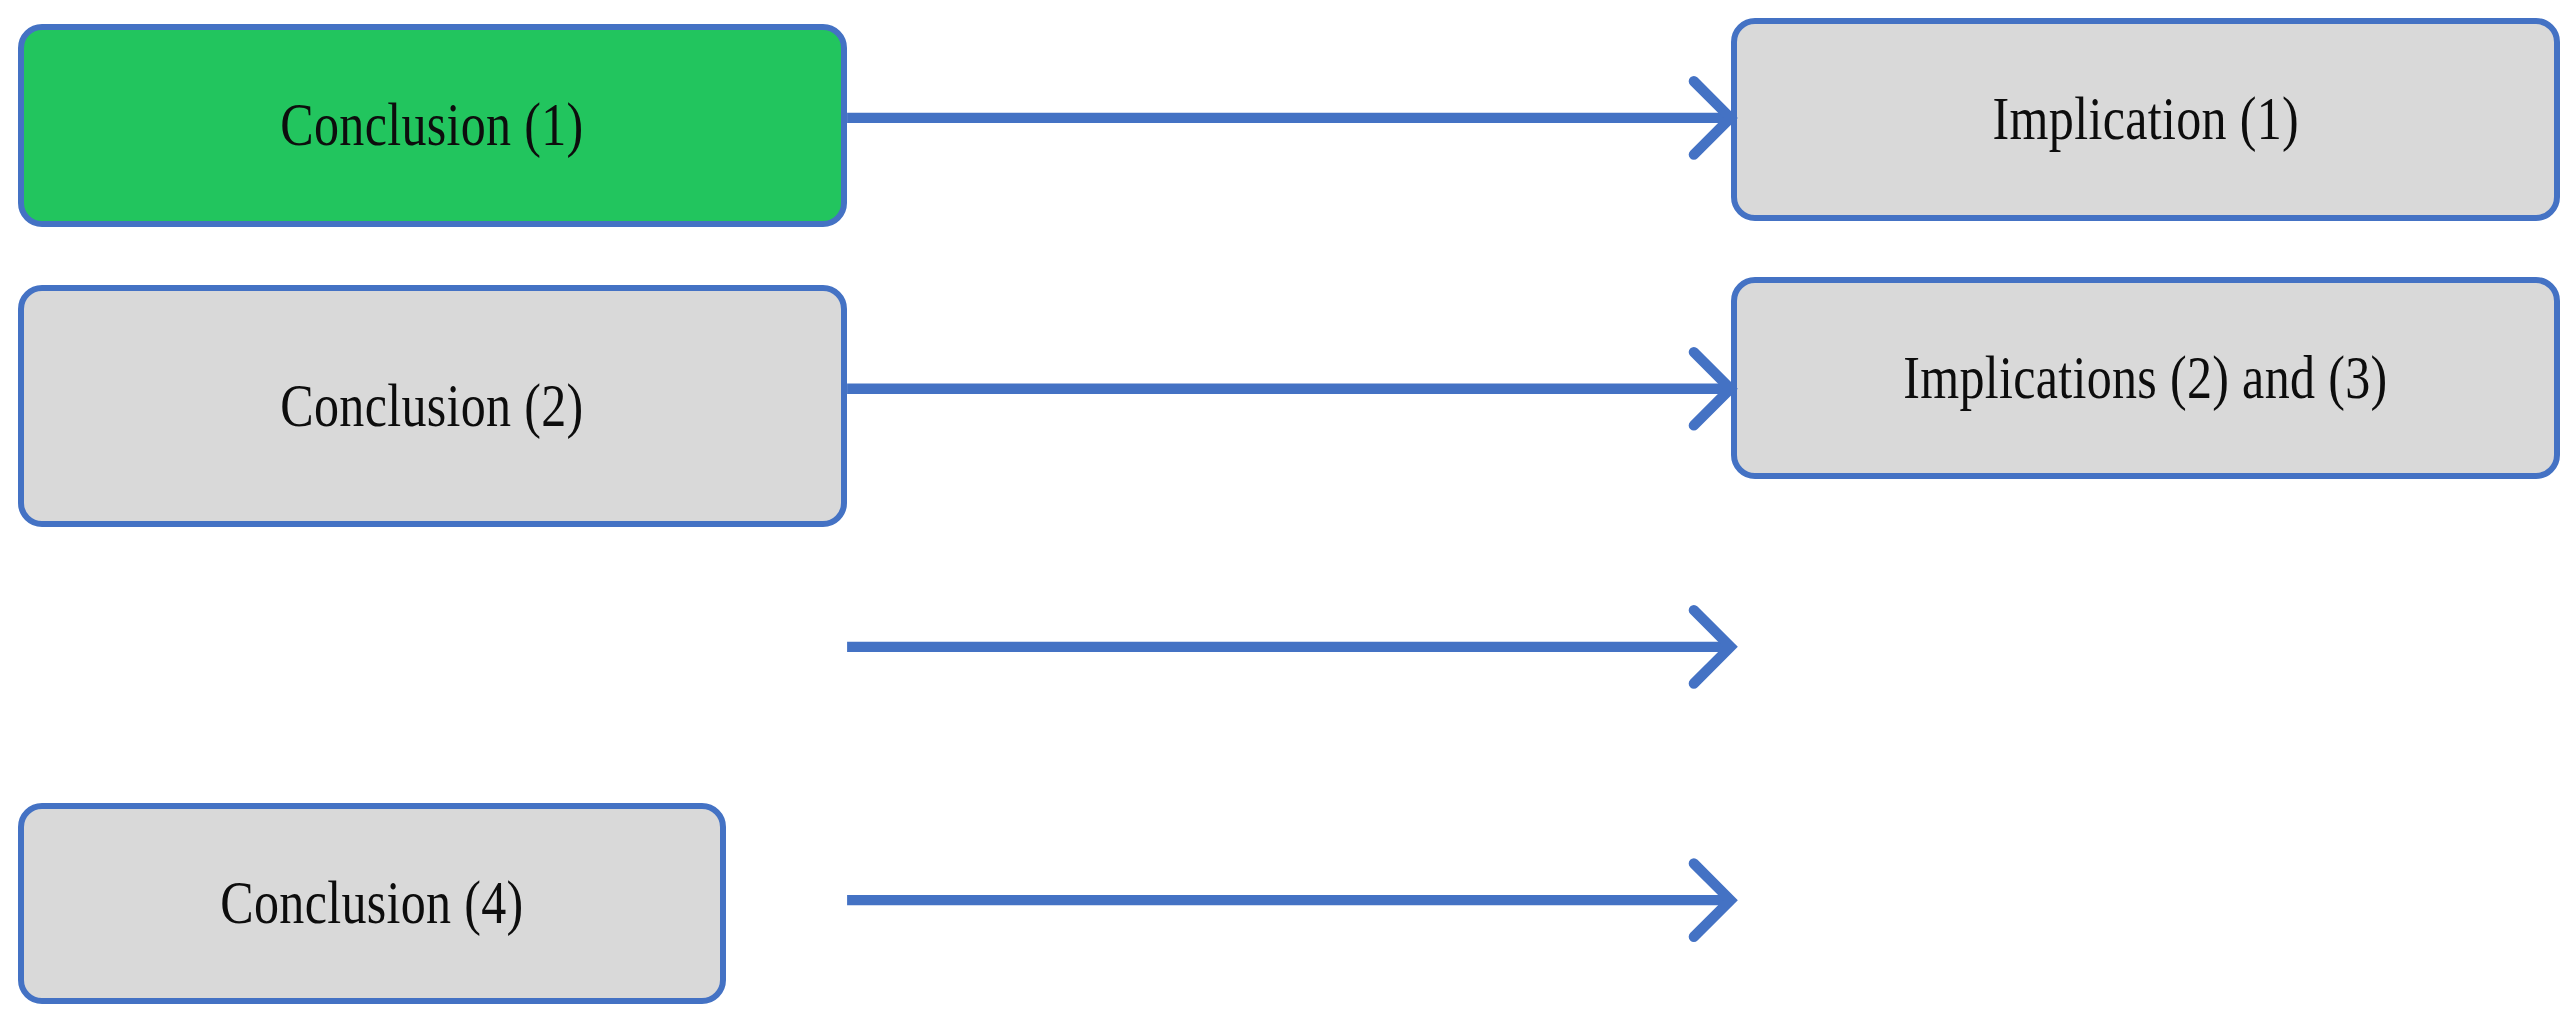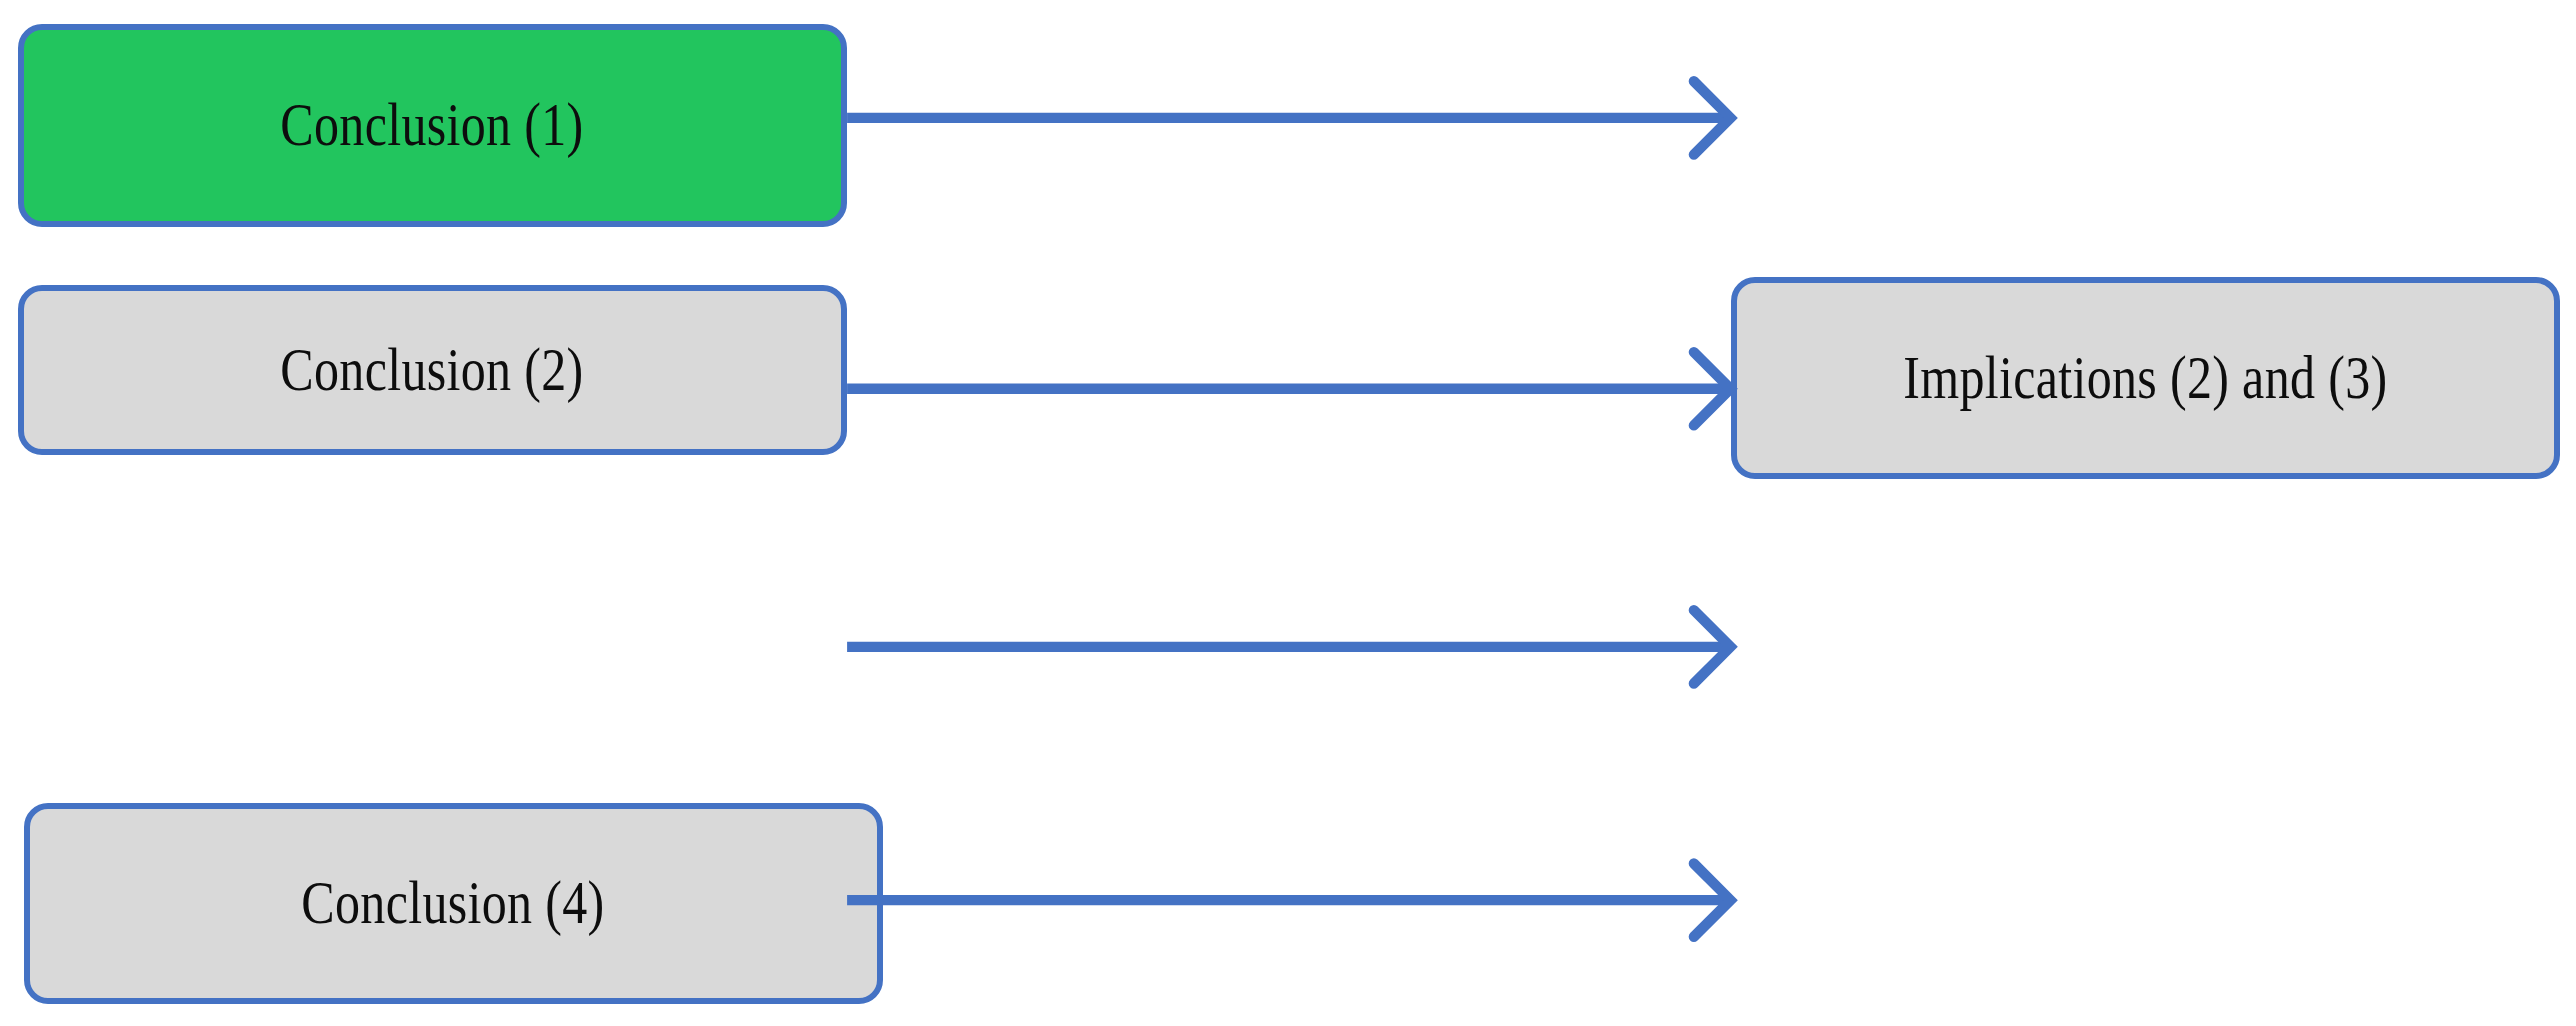--- a/index.html
+++ b/index.html
@@ -54,29 +54,32 @@
 </style>
 </head>
 <body>
 
 <div id="canvas">
 
   <div class="node" id="node-conclusion-1" style="left: 17.5px; top: 24px; width: 829px; height: 203px; background: #22c55e; border-color: rgb(68, 114, 196);">
     <span class="node-label">Conclusion (1)</span>
   </div>
 
-  <div class="node" id="node-conclusion-2" style="left: 17.5px; top: 285px; width: 829px; height: 170px; background: rgb(217, 217, 217); border-color: rgb(68, 114, 196);">
+  <div class="node" id="node-conclusion-2" style="left: 17.5px; top: 285px; width: 829px; height: 242px; background: rgb(217, 217, 217); border-color: rgb(68, 114, 196);">
     <span class="node-label">Conclusion (2)</span>
   </div>
 
 
-  <div class="node" id="node-conclusion-4" style="left: 17.5px; top: 803px; width: 859px; height: 201px; background: rgb(217, 217, 217); border-color: rgb(68, 114, 196); margin-left: 6px;">
+  <div class="node" id="node-conclusion-4" style="left: 17.5px; top: 803px; width: 708px; height: 201px; background: rgb(217, 217, 217); border-color: rgb(68, 114, 196);">
     <span class="node-label">Conclusion (4)</span>
   </div>
 
+  <div class="node" id="node-implication-1" style="left: 1731px; top: 17.5px; width: 829px; height: 203px; background: rgb(217, 217, 217); border-color: rgb(68, 114, 196);">
+    <span class="node-label">Implication (1)</span>
+  </div>
 
   <div class="node" id="node-implication-2-3" style="left: 1731px; top: 277px; width: 829px; height: 202px; background: rgb(217, 217, 217); border-color: rgb(68, 114, 196);">
     <span class="node-label">Implications (2) and (3)</span>
   </div>
 
 
 
   <svg class="edge-layer" id="edge-layer" viewBox="0 0 3233 1288" xmlns="http://www.w3.org/2000/svg">
       <line x1="1063" y1="148" x2="2168" y2="148" stroke="#4472C4" stroke-width="13" stroke-linecap="butt"></line>
       <path d="M 2126 102 L 2172 148 L 2126 194" fill="none" stroke="#4472C4" stroke-width="13" stroke-linecap="round" stroke-linejoin="miter"></path>

